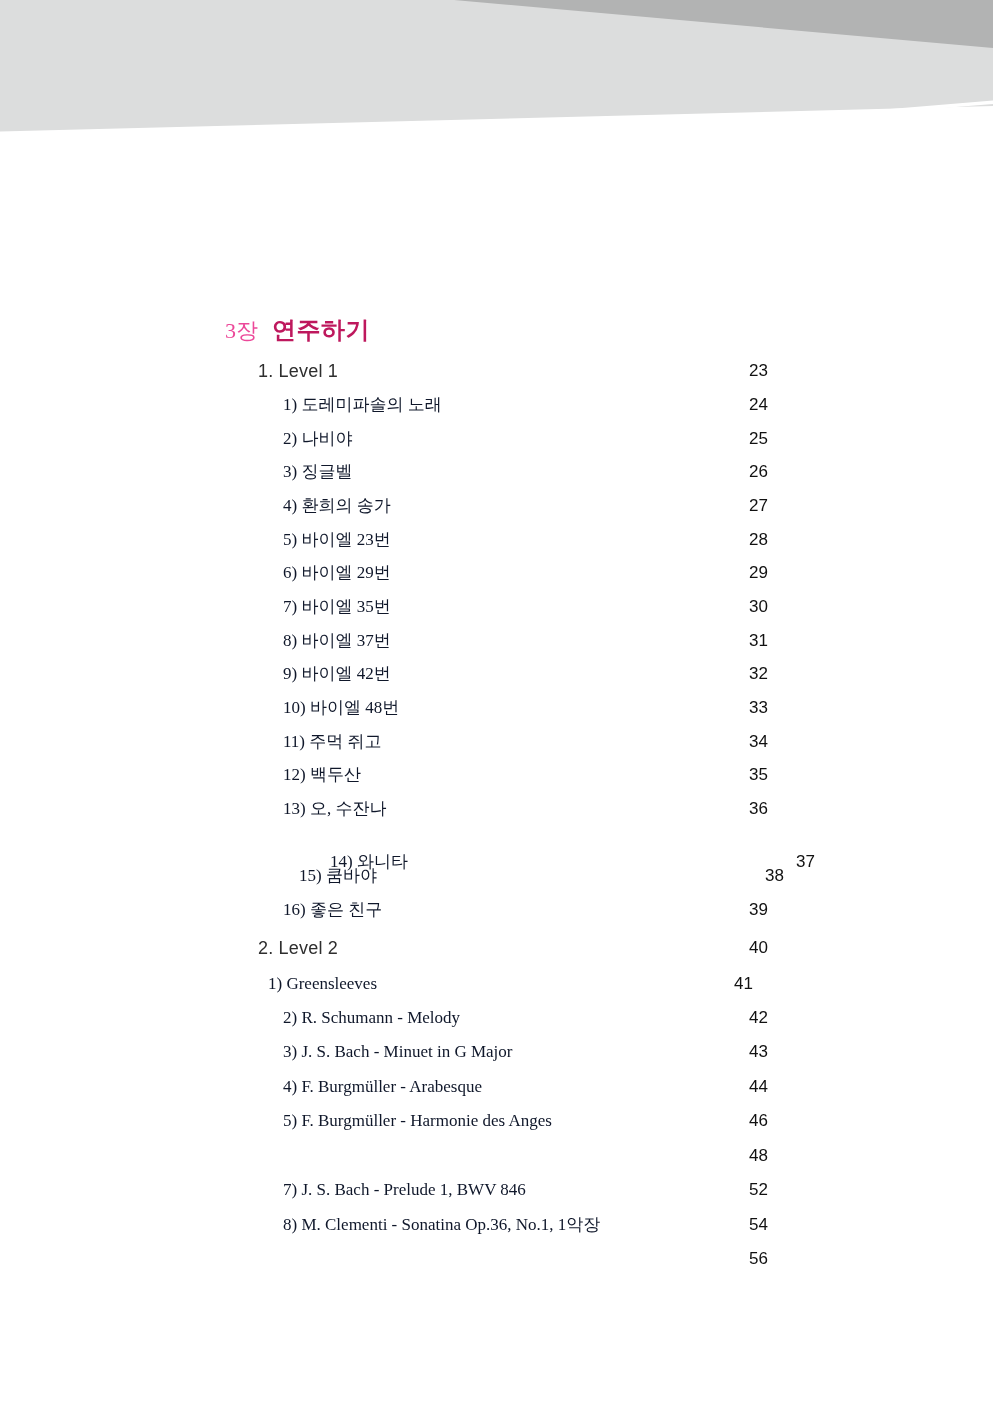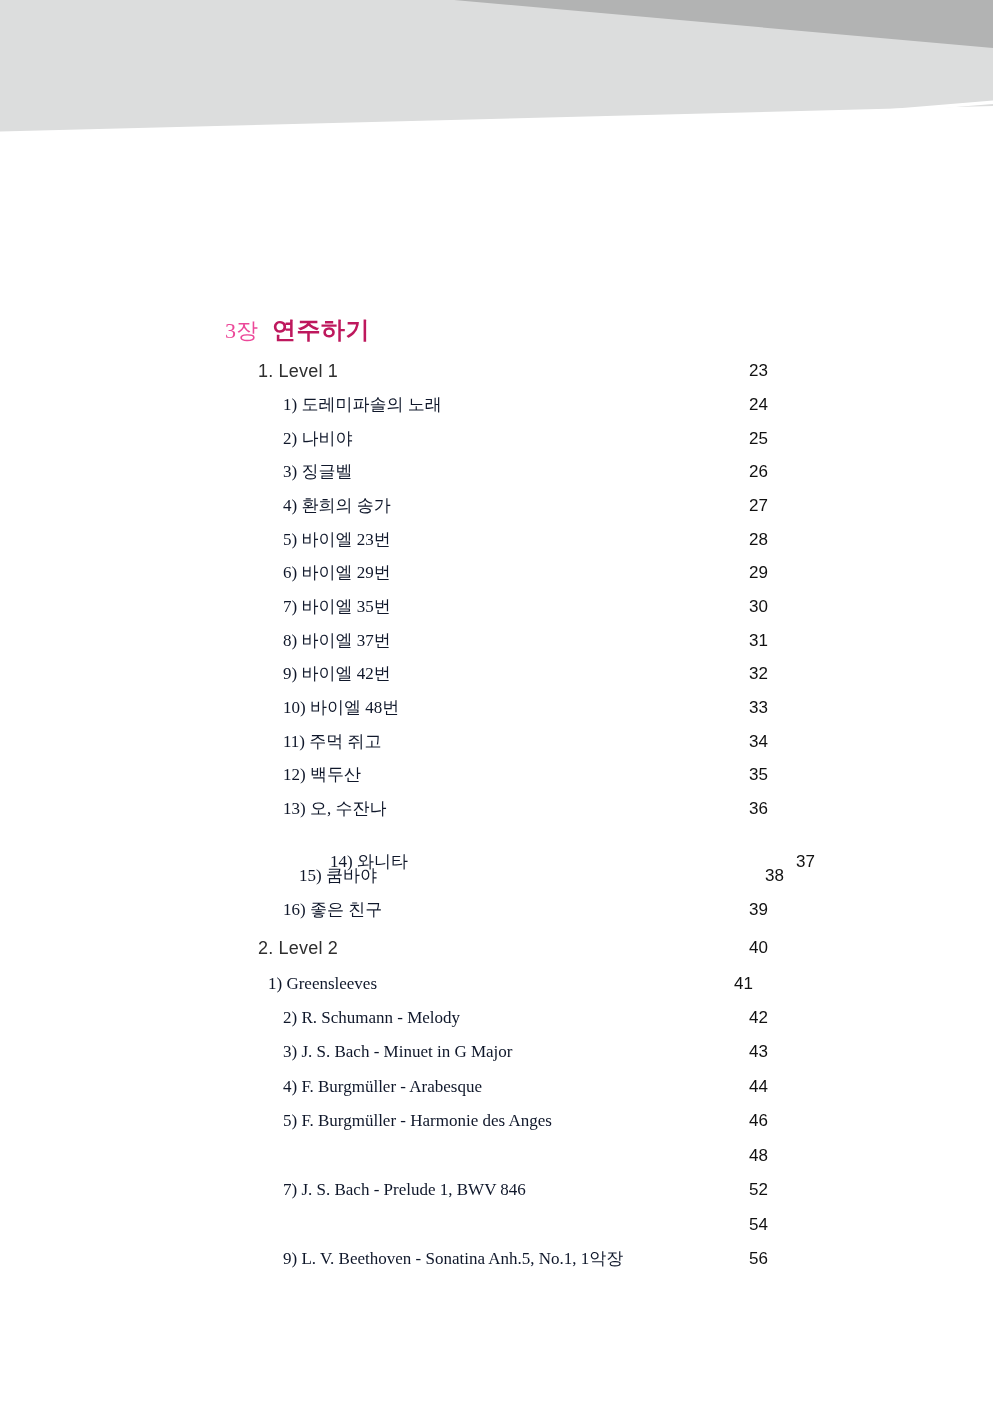--- a/index.html
+++ b/index.html
@@ -109,16 +109,16 @@
       <div class="toc-row item" style="left: 283px; top: 863px; width: 485px; margin-left: 16px;"><span class="entry-title">15) 쿰바야</span><span class="page-number">38</span></div>
       <div class="toc-row item" style="left: 283px; top: 897px; width: 485px;"><span class="entry-title">16) 좋은 친구</span><span class="page-number">39</span></div>
       <div class="toc-row section-header" style="left: 258px; top: 935px; width: 510px;"><span class="entry-title">2. Level 2</span><span class="page-number">40</span></div>
       <div class="toc-row item" style="left: 268px; top: 971px; width: 485px;"><span class="entry-title">1) Greensleeves</span><span class="page-number">41</span></div>
       <div class="toc-row item" style="left: 283px; top: 1005px; width: 485px;"><span class="entry-title">2) R. Schumann - Melody</span><span class="page-number">42</span></div>
       <div class="toc-row item" style="left: 283px; top: 1039px; width: 485px;"><span class="entry-title">3) J. S. Bach - Minuet in G Major</span><span class="page-number">43</span></div>
       <div class="toc-row item" style="left: 283px; top: 1074px; width: 485px;"><span class="entry-title">4) F. Burgmüller - Arabesque</span><span class="page-number">44</span></div>
       <div class="toc-row item" style="left: 283px; top: 1108px; width: 485px;"><span class="entry-title">5) F. Burgmüller - Harmonie des Anges</span><span class="page-number">46</span></div>
       <div class="toc-row item" style="left: 283px; top: 1143px; width: 485px;"><span class="page-number">48</span></div>
       <div class="toc-row item" style="left: 283px; top: 1177px; width: 485px;"><span class="entry-title">7) J. S. Bach - Prelude 1, BWV 846</span><span class="page-number">52</span></div>
-      <div class="toc-row item" style="left: 283px; top: 1212px; width: 485px;"><span class="page-number">54</span></div>
-      <div class="toc-row item" style="left: 283px; top: 1246px; width: 485px;"><span class="entry-title">9) L. V. Beethoven - Sonatina Anh.5, No.1, 1악장</span><span class="page-number">56</span></div>
+      <div class="toc-row item" style="left: 283px; top: 1212px; width: 485px;"><span class="entry-title">8) M. Clementi - Sonatina Op.36, No.1, 1악장</span><span class="page-number">54</span></div>
+      <div class="toc-row item" style="left: 283px; top: 1246px; width: 485px;"><span class="page-number">56</span></div>
     </div>
 </div>
 
 </body></html>

